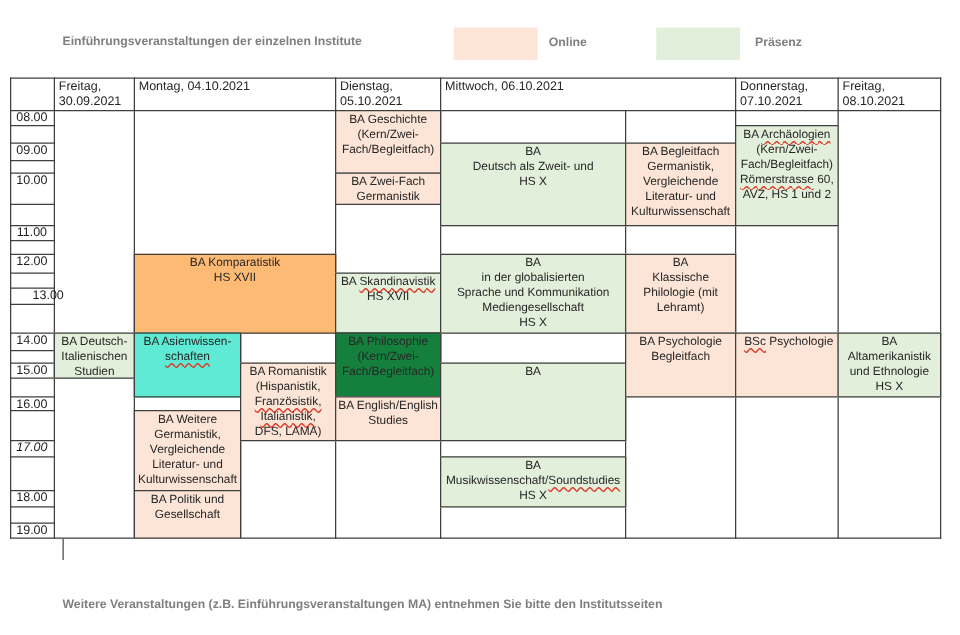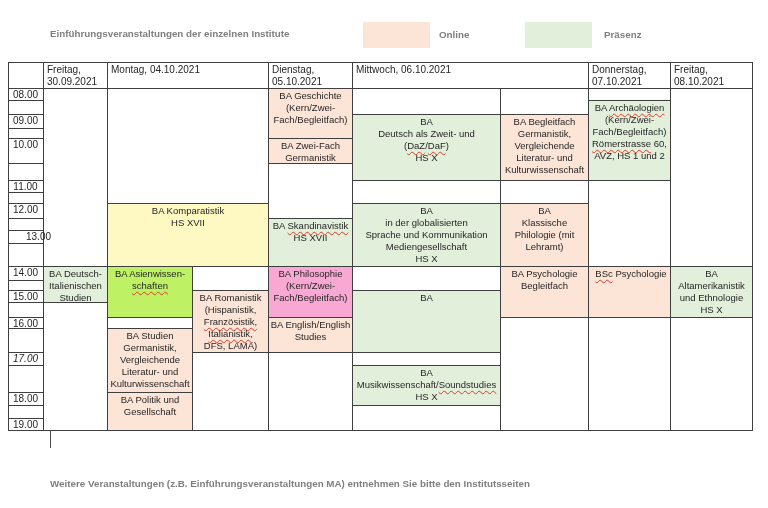--- a/index.html
+++ b/index.html
@@ -118,30 +118,30 @@
       <div class="time-cell" style="left: 8px; top: 353px; width: 35px; height: 12px; font-style: italic;">17.00</div>
       <div class="time-cell" style="left: 8px; top: 366px; width: 35px; height: 26px;"></div>
       <div class="time-cell" style="left: 8px; top: 393px; width: 35px; height: 12px;">18.00</div>
       <div class="time-cell" style="left: 8px; top: 406px; width: 35px; height: 12px;"></div>
       <div class="time-cell" style="left: 8px; top: 419px; width: 35px; height: 11px;">19.00</div>
       <div class="event" style="left: 43px; top: 266px; width: 65px; height: 37px; background: rgb(226, 239, 218);">
         <div><span>BA Deutsch-</span></div>
         <div><span>Italienischen</span></div>
         <div><span>Studien</span></div>
       </div>
-      <div class="event" style="left: 107px; top: 203px; width: 162px; height: 64px; background: #fef9c3;">
+      <div class="event" style="left: 107px; top: 203px; width: 162px; height: 64px; background: #fdba74;">
         <div><span>BA Komparatistik</span></div>
         <div><span>HS XVII</span></div>
       </div>
-      <div class="event" style="left: 107px; top: 266px; width: 86px; height: 52px; background: #bef264;">
+      <div class="event" style="left: 107px; top: 266px; width: 86px; height: 52px; background: #5eead4;">
         <div><span>BA Asienwissen-</span></div>
         <div><span class="wavy">schaften</span></div>
       </div>
       <div class="event" style="left: 107px; top: 328px; width: 86px; height: 65px; background: rgb(252, 228, 214);">
-        <div><span>BA Studien</span></div>
+        <div><span>BA Weitere</span></div>
         <div><span>Germanistik,</span></div>
         <div><span>Vergleichende</span></div>
         <div><span>Literatur- und</span></div>
         <div><span>Kulturwissenschaft</span></div>
       </div>
       <div class="event" style="left: 107px; top: 392px; width: 86px; height: 39px; background: rgb(252, 228, 214);">
         <div><span>BA Politik und</span></div>
         <div><span>Gesellschaft</span></div>
       </div>
       <div class="event" style="left: 192px; top: 290px; width: 77px; height: 63px; background: rgb(252, 228, 214);">
@@ -157,33 +157,32 @@
         <div><span>Fach/Begleitfach)</span></div>
       </div>
       <div class="event" style="left: 268px; top: 138px; width: 85px; height: 26px; background: rgb(252, 228, 214);">
         <div><span>BA Zwei-Fach</span></div>
         <div><span>Germanistik</span></div>
       </div>
       <div class="event" style="left: 268px; top: 218px; width: 85px; height: 49px; background: rgb(226, 239, 218);">
         <div><span>BA </span><span class="wavy">Skandinavistik</span></div>
         <div><span>HS XVII</span></div>
       </div>
-      <div class="event" style="left: 268px; top: 266px; width: 85px; height: 52px; background: #f9a8d4;">
+      <div class="event" style="left: 268px; top: 266px; width: 85px; height: 52px; background: #15803d;">
         <div><span>BA Philosophie</span></div>
         <div><span>(Kern/Zwei-</span></div>
         <div><span>Fach/Begleitfach)</span></div>
       </div>
       <div class="event" style="left: 268px; top: 317px; width: 85px; height: 36px; background: rgb(252, 228, 214);">
         <div><span>BA English/English</span></div>
         <div><span>Studies</span></div>
       </div>
       <div class="event" style="left: 352px; top: 114px; width: 149px; height: 67px; background: rgb(226, 239, 218);">
         <div><span>BA</span></div>
         <div><span>Deutsch als Zweit- und</span></div>
-        <div><span>(</span><span class="wavy">DaZ</span><span>/</span><span class="wavy">DaF</span><span>)</span></div>
         <div><span>HS X</span></div>
       </div>
       <div class="event" style="left: 352px; top: 203px; width: 149px; height: 64px; background: rgb(226, 239, 218);">
         <div><span>BA</span></div>
         <div><span>in der globalisierten</span></div>
         <div><span>Sprache und Kommunikation</span></div>
         <div><span>Mediengesellschaft</span></div>
         <div><span>HS X</span></div>
       </div>
       <div class="event" style="left: 352px; top: 290px; width: 149px; height: 63px; background: rgb(226, 239, 218);">

